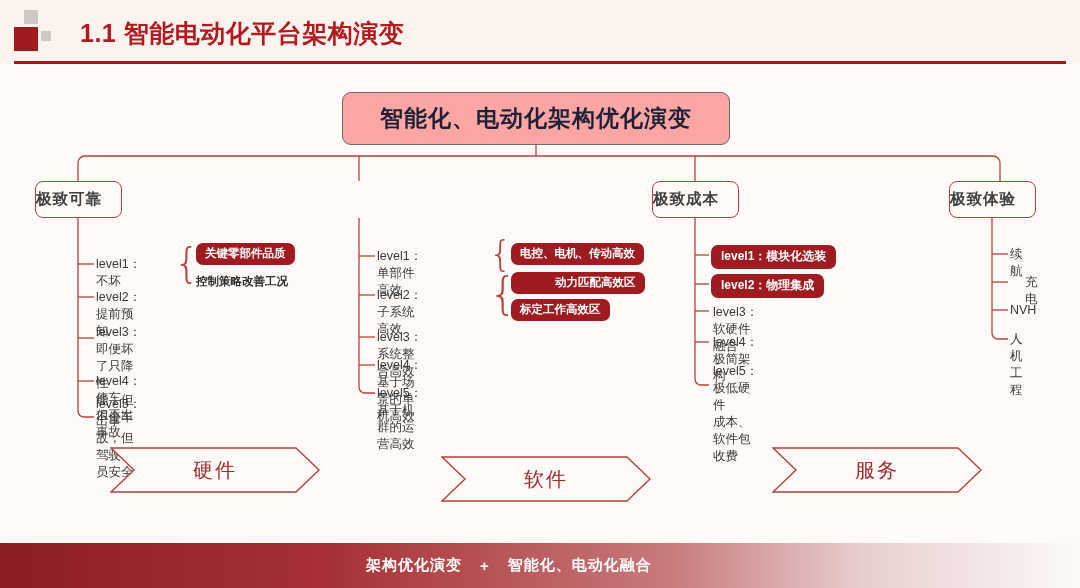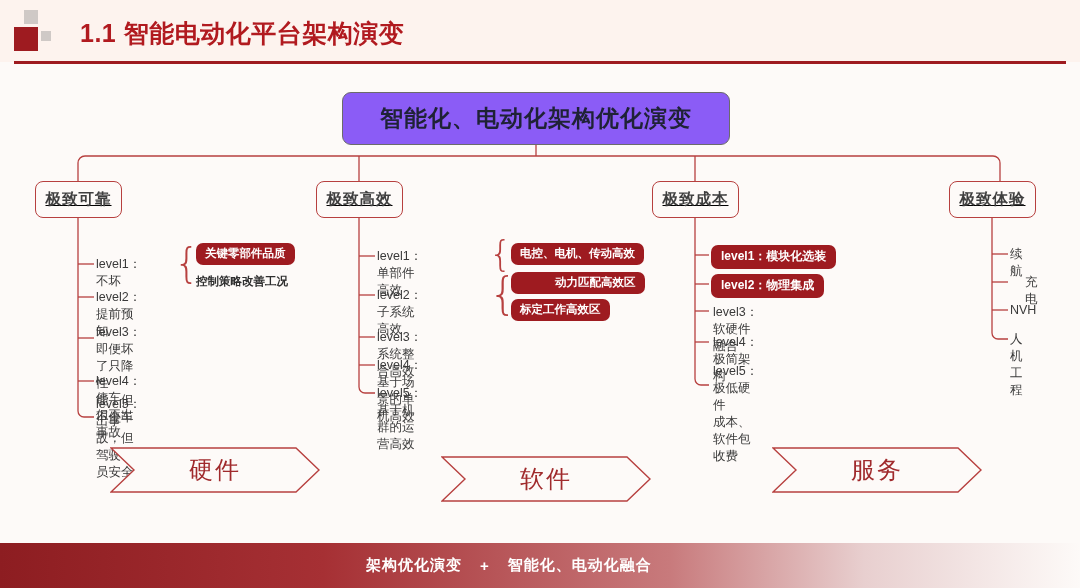--- a/index.html
+++ b/index.html
@@ -36,36 +36,36 @@
   #brand-logo {
     position: absolute; right: 14px; top: 16px;
     font-size: 24px; font-weight: bold; color: #b11a1f;
     letter-spacing: 1px;
   }
 
   
   #root-box {
     position: absolute; left: 342px; top: 92px; width: 388px; height: 53px;
     border: 1.6px solid #6b6b6b; border-radius: 9px;
-    background: #8b5cf6;
+    background: #fca5a5;
     display: flex; align-items: center; justify-content: center;
   }
   #root-box span {
     font-size: 23px; font-weight: bold; color: #1f2236; letter-spacing: 1px;
   }
 
   
   #wires { position: absolute; left: 0; top: 0; width: 1080px; height: 588px; pointer-events: none; }
 
   
   .cat-box {
     position: absolute; top: 181px; height: 37px;
     border: 1.5px solid #b7403f; border-radius: 8px;
     background: #fdfaf8;
-    display: flex; align-items: center; justify-content: center; text-decoration: underline;
+    display: flex; align-items: center; 
   }
   .cat-box span { font-size: 15.5px; font-weight: bold; color: #3f3f3f; letter-spacing: 1px; }
   #cat-0 { left: 35px;  width: 87px; }
   #cat-1 { left: 316px; width: 87px; }
   #cat-2 { left: 652px; width: 87px; }
   #cat-3 { left: 949px; width: 87px; }
 
   
   .col { position: absolute; }
   .item {
@@ -92,21 +92,21 @@
     position: absolute;
     color: #b7403f; font-weight: 300;
     font-family: "DejaVu Sans", sans-serif;
   }
 
   
   .chev { position: absolute; top: 447px; }
   .chev-label {
     position: absolute; top: 0; left: 0; width: 100%; height: 100%;
     display: flex; align-items: center; justify-content: center;
-    font-size: 24px; color: #a02a2c; letter-spacing: 2px;
+    font-size: 20px; color: #a02a2c; letter-spacing: 2px;
   }
 
   
   #footer {
     position: absolute; left: 0; top: 543px; width: 1080px; height: 45px;
     background: linear-gradient(to right, #8d1d21 0%, #a63034 30%, #c87a7c 62%, #e8cfcf 80%, #fdfaf8 100%);
     display: flex; align-items: center;
   }
   #footer-inner {
     margin-left: 366px;
@@ -176,23 +176,20 @@
       <path d="M992,310 L1008,310"></path>
     </g>
   </svg>
 
   <div id="root-box">
     <span>智能化、电动化架构优化演变</span>
   </div>
 
   <div class="cat-box" id="cat-0">
     <span>极致可靠</span>
-  </div>
-  <div class="cat-box" id="cat-1">
-    <span>极致高效</span>
   </div>
   <div class="cat-box" id="cat-2">
     <span>极致成本</span>
   </div>
   <div class="cat-box" id="cat-3">
     <span>极致体验</span>
   </div>
 
   <div class="col">
     <div class="item level" style="left:96px; top:256px;">level1：不坏</div>

